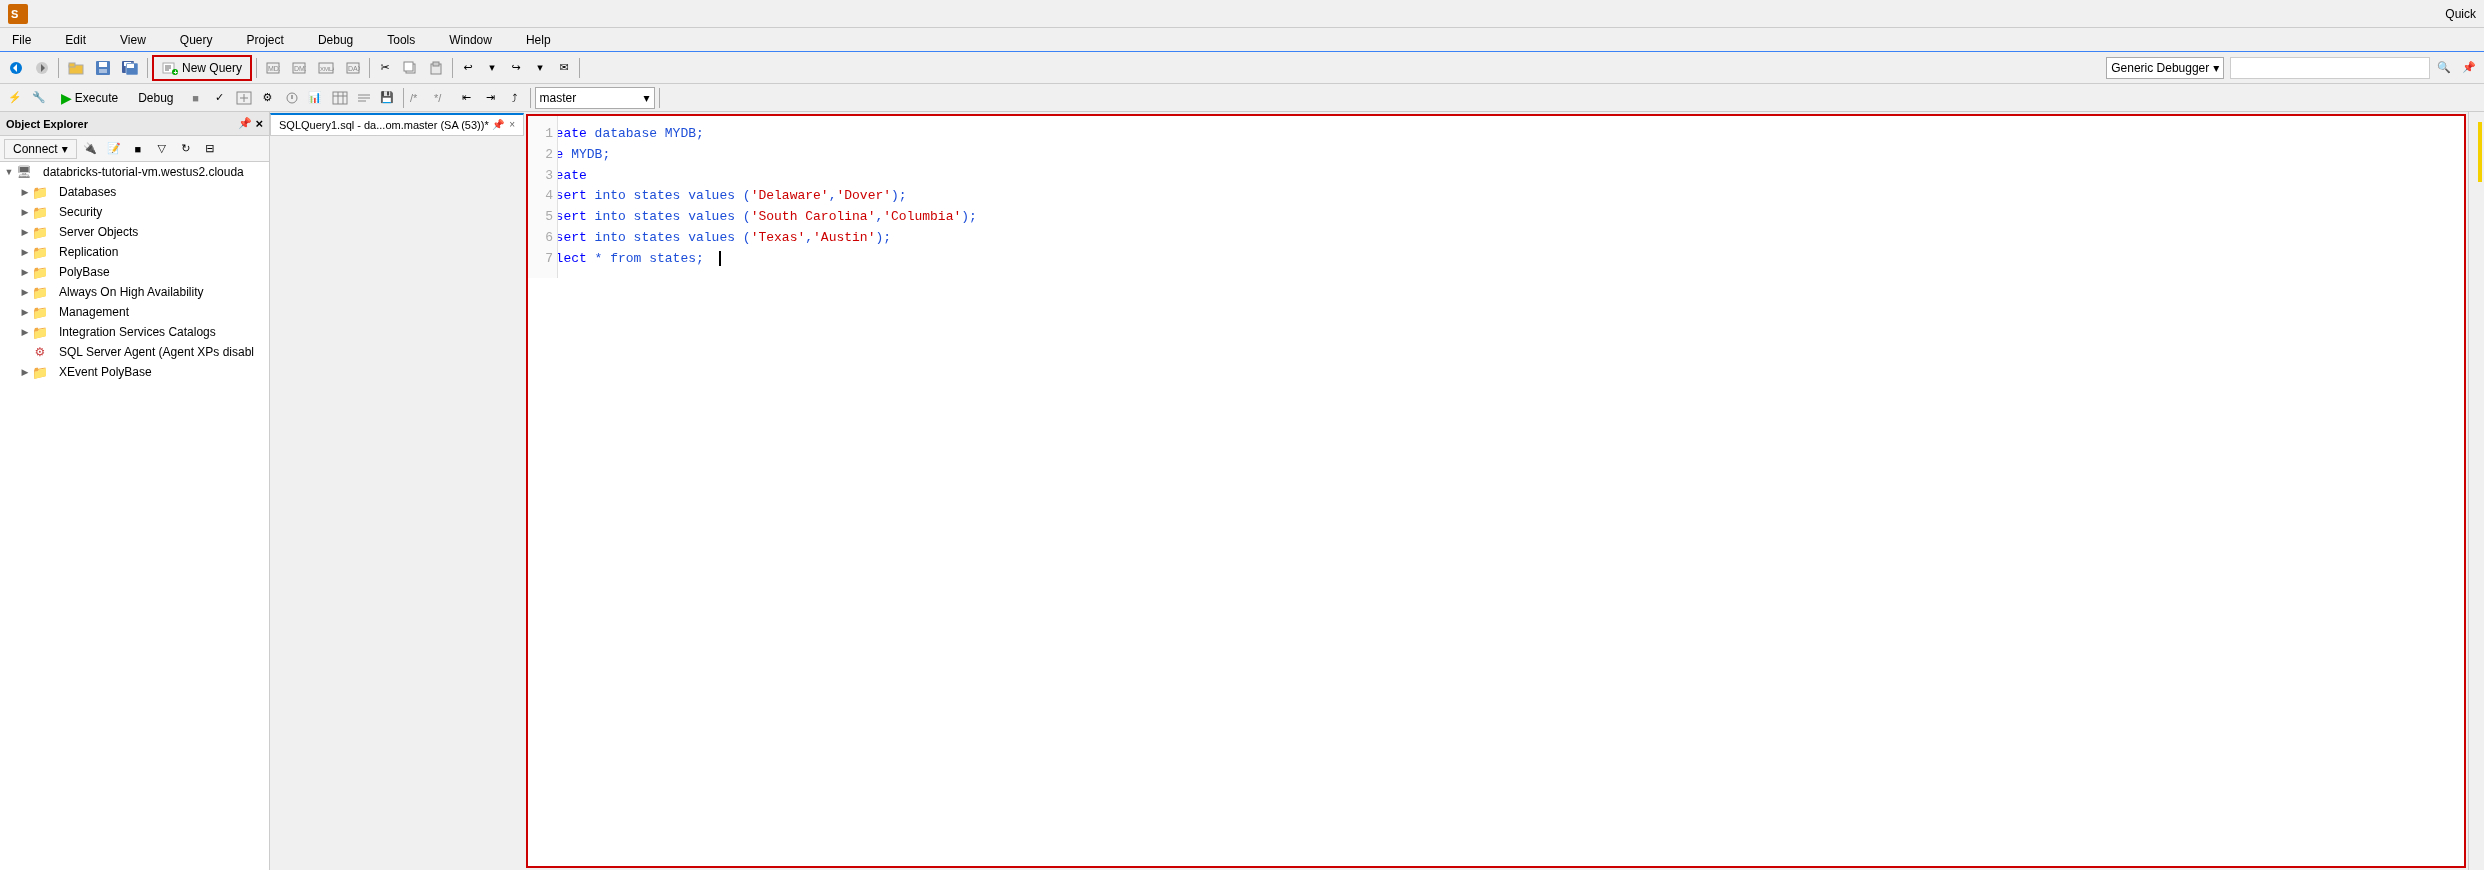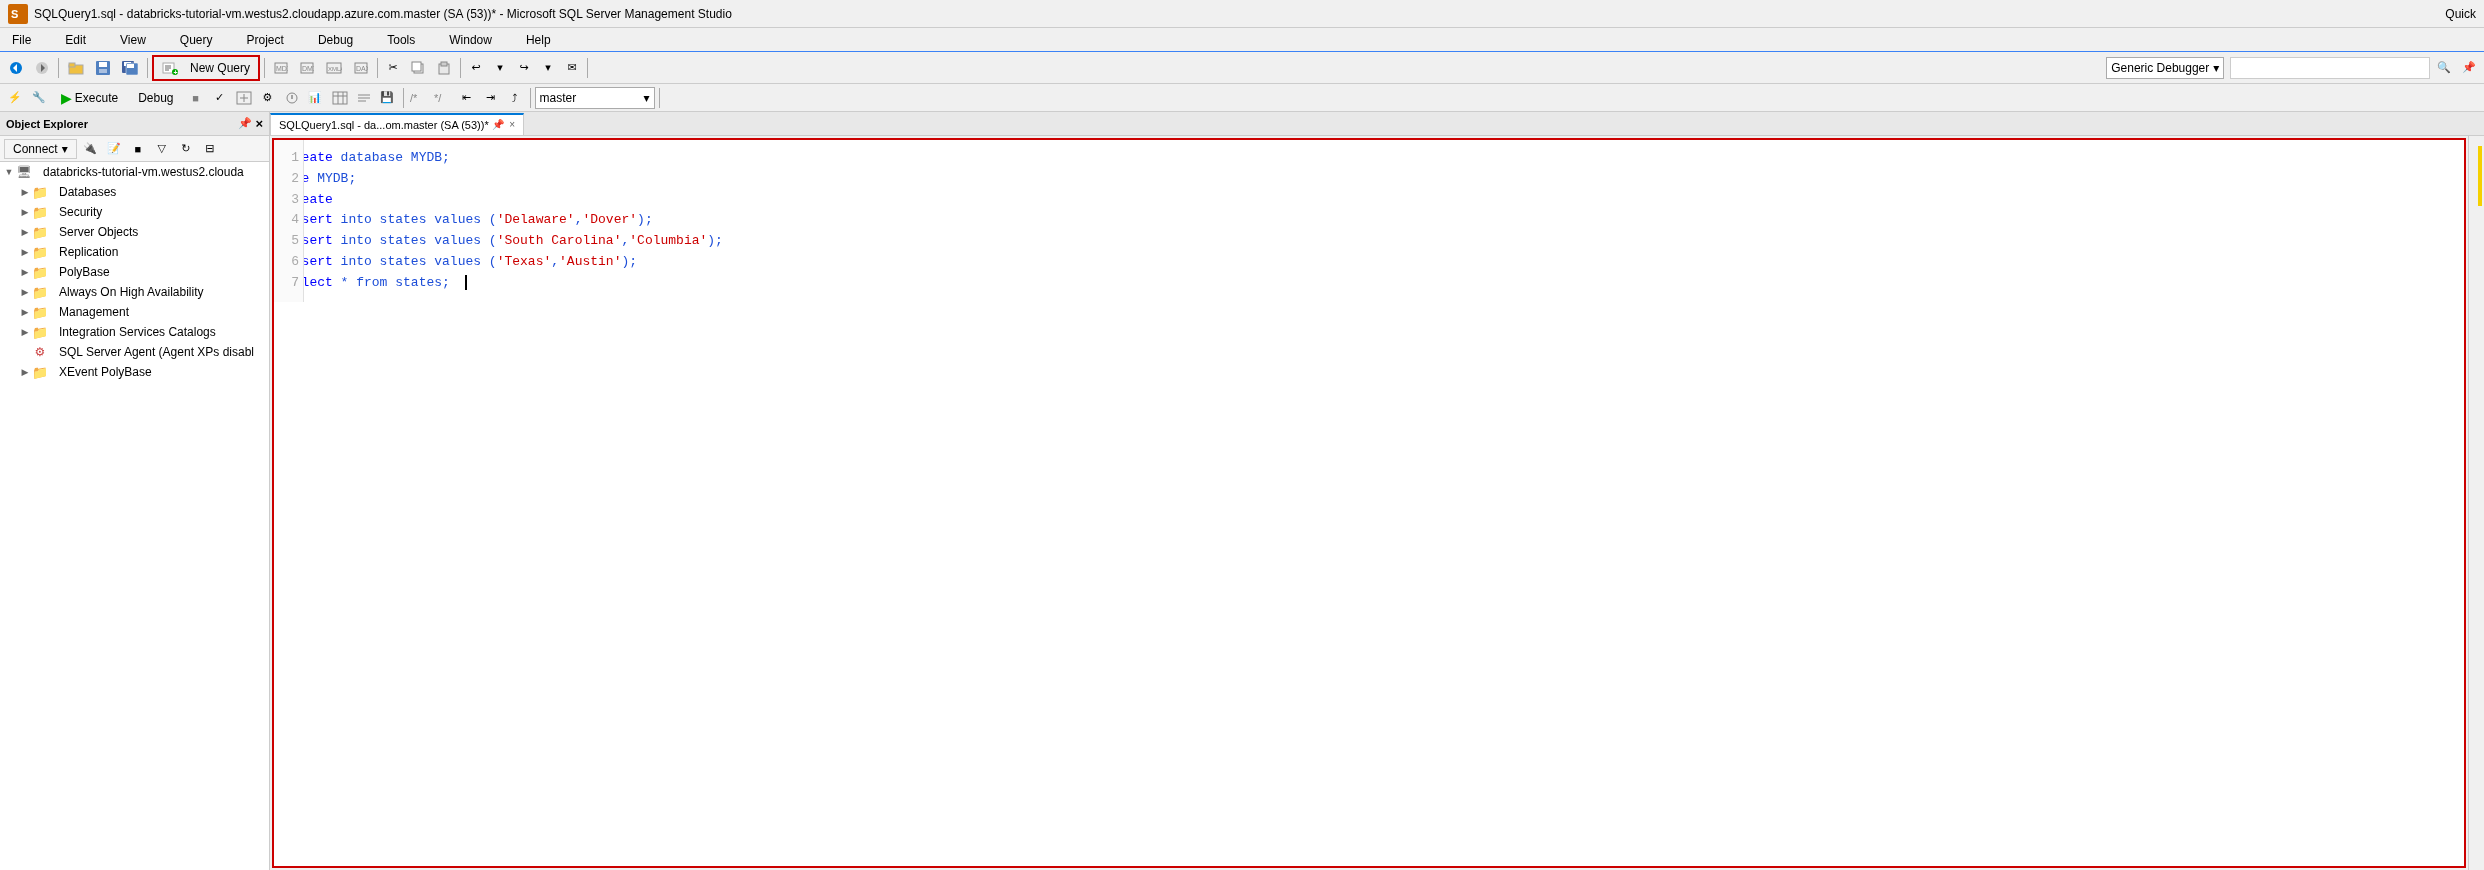--- a/index.html
+++ b/index.html
@@ -56,21 +56,21 @@
       height: 24px;
       min-width: 22px;
       font-size: 11px;
       background: transparent;
     }
     .toolbar-btn-new-query {
       border: 2px solid #cc0000;
       padding: 2px 8px;
       display: flex;
       align-items: center;
-      gap: 12px;
+      gap: 4px;
       font-size: 12px;
       font-weight: normal;
       background: #f0f0f0;
       cursor: pointer;
       height: 26px;
       justify-content: flex-end;
     }
     .separator { width: 1px; height: 20px; background: #aaa; margin: 0 2px; }
     .toolbar-dropdown {
       display: flex;
@@ -154,21 +154,21 @@
     .tree-item .expand { width: 14px; display: inline-flex; align-items: center; justify-content: center; font-size: 9px; color: #666; }
     .tree-item .icon { width: 16px; height: 16px; margin-right: 3px; display: inline-flex; align-items: center; justify-content: center; }
     .tree-item .label { font-size: 12px; margin-left: 8px; }
     .folder-icon { color: #c8a000; font-size: 13px; }
     .server-icon { color: #666; }
     
     
     .editor-area {
       flex: 1;
       display: flex;
-      flex-direction: column;
+      flex-direction: row;
       background: #f0f0f0;
     }
     .tab-bar {
       display: flex;
       align-items: center;
       background: #e8e8e8;
       border-bottom: 1px solid #ccc;
       height: 24px;
     }
     .tab {
@@ -269,21 +269,20 @@
   </style>
 </head>
 <body>
 
 <div class="title-bar">
   <div class="title-bar-left">
     <svg width="20" height="20" viewBox="0 0 20 20">
       <rect width="20" height="20" fill="#cc6600" rx="2"></rect>
       <text x="3" y="14" font-size="11" fill="white" font-weight="bold">S</text>
     </svg>
-    <span class="title-bar-text">SQLQuery1.sql - databricks-tutorial-vm.westus2.cloudapp.azure.com.master (SA (53))* - Microsoft SQL Server Management Studio</span>
   </div>
   <div class="title-bar-right">
     <span>Quick</span>
   </div>
 </div>
 
 <div class="menu-bar">
   <span class="menu-item">File</span>
   <span class="menu-item">Edit</span>
   <span class="menu-item">View</span>

